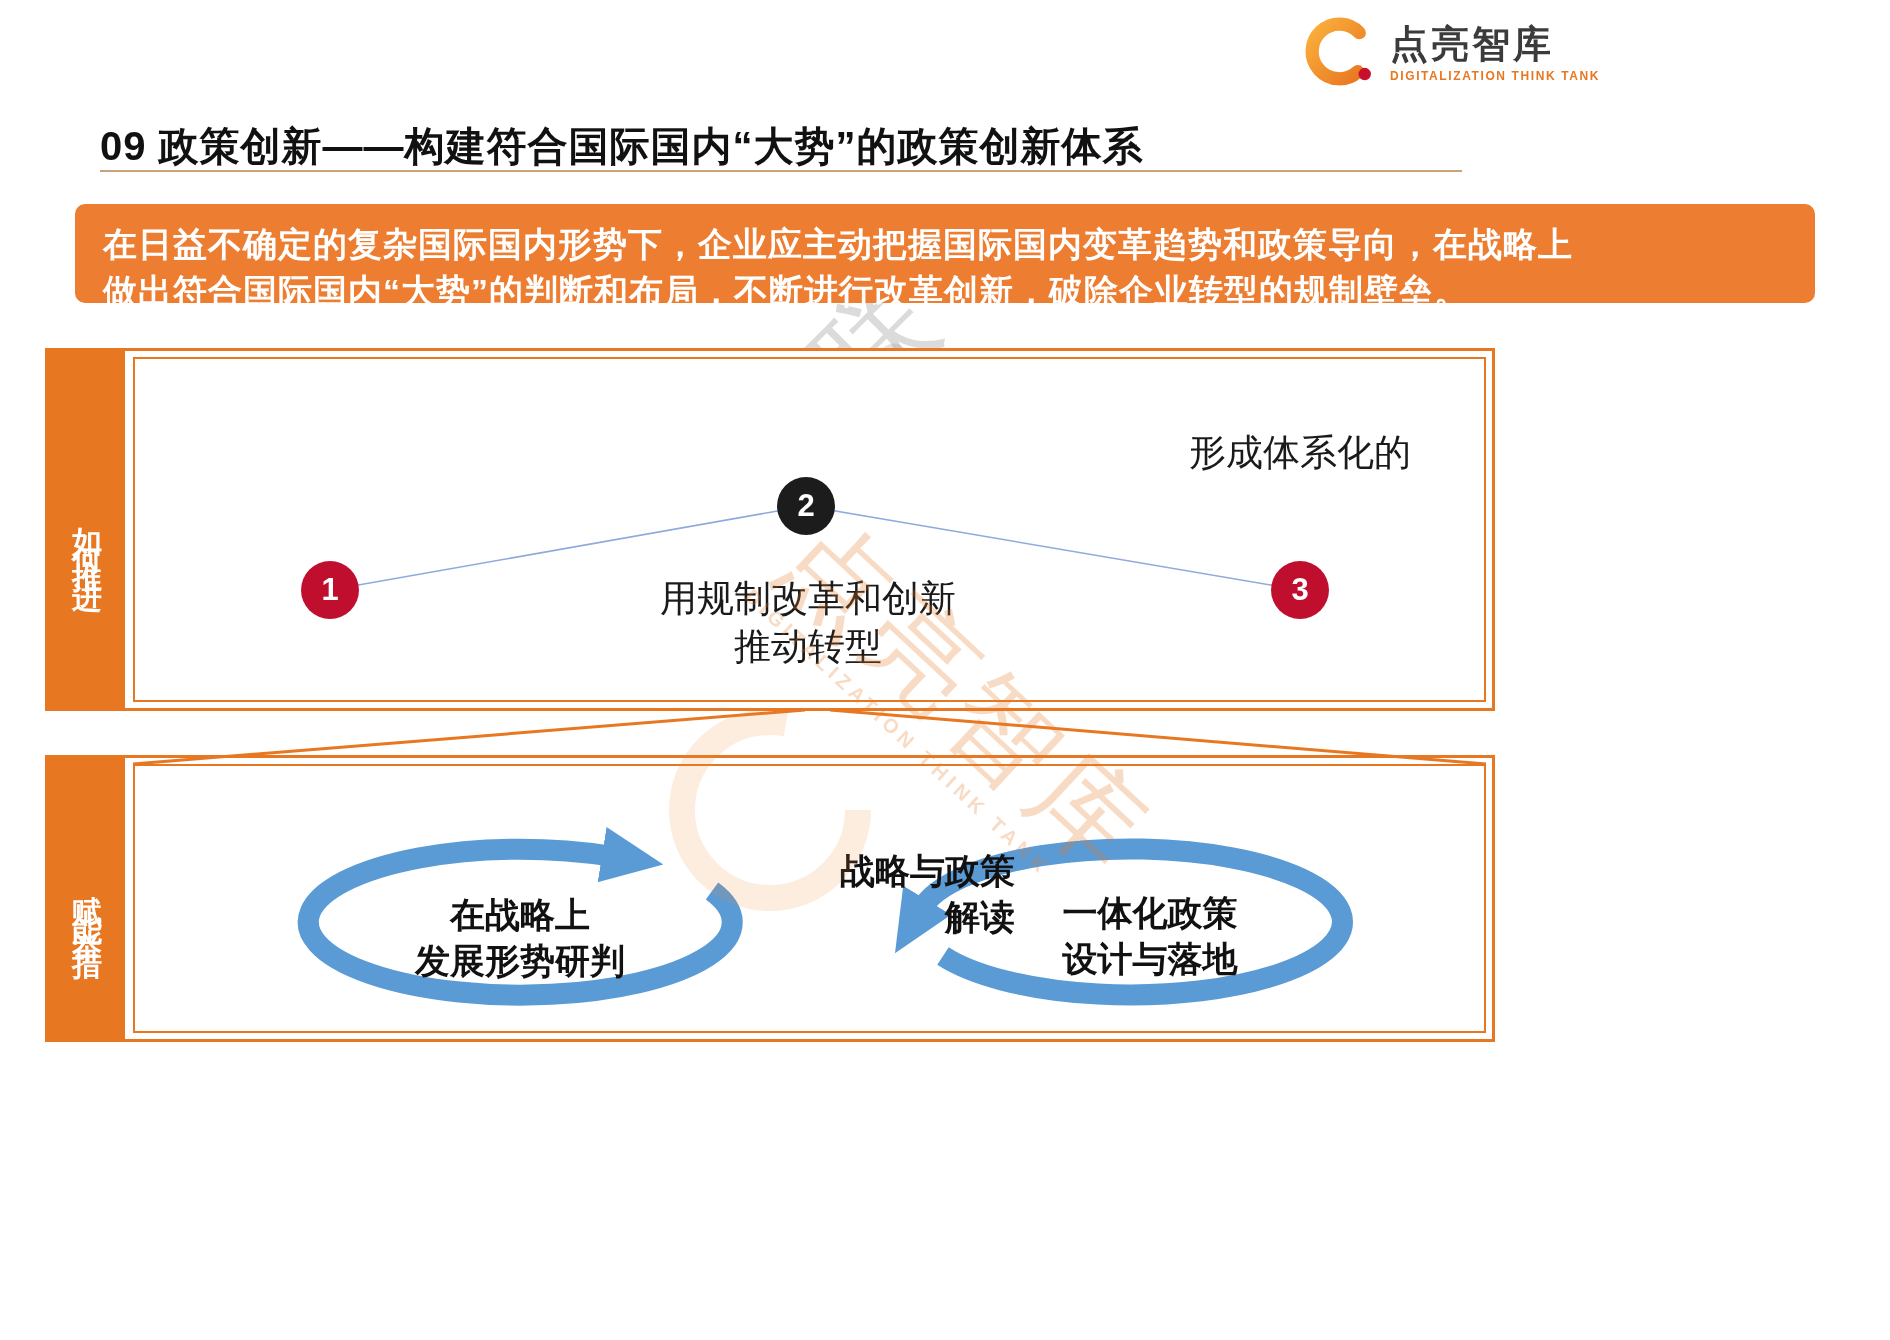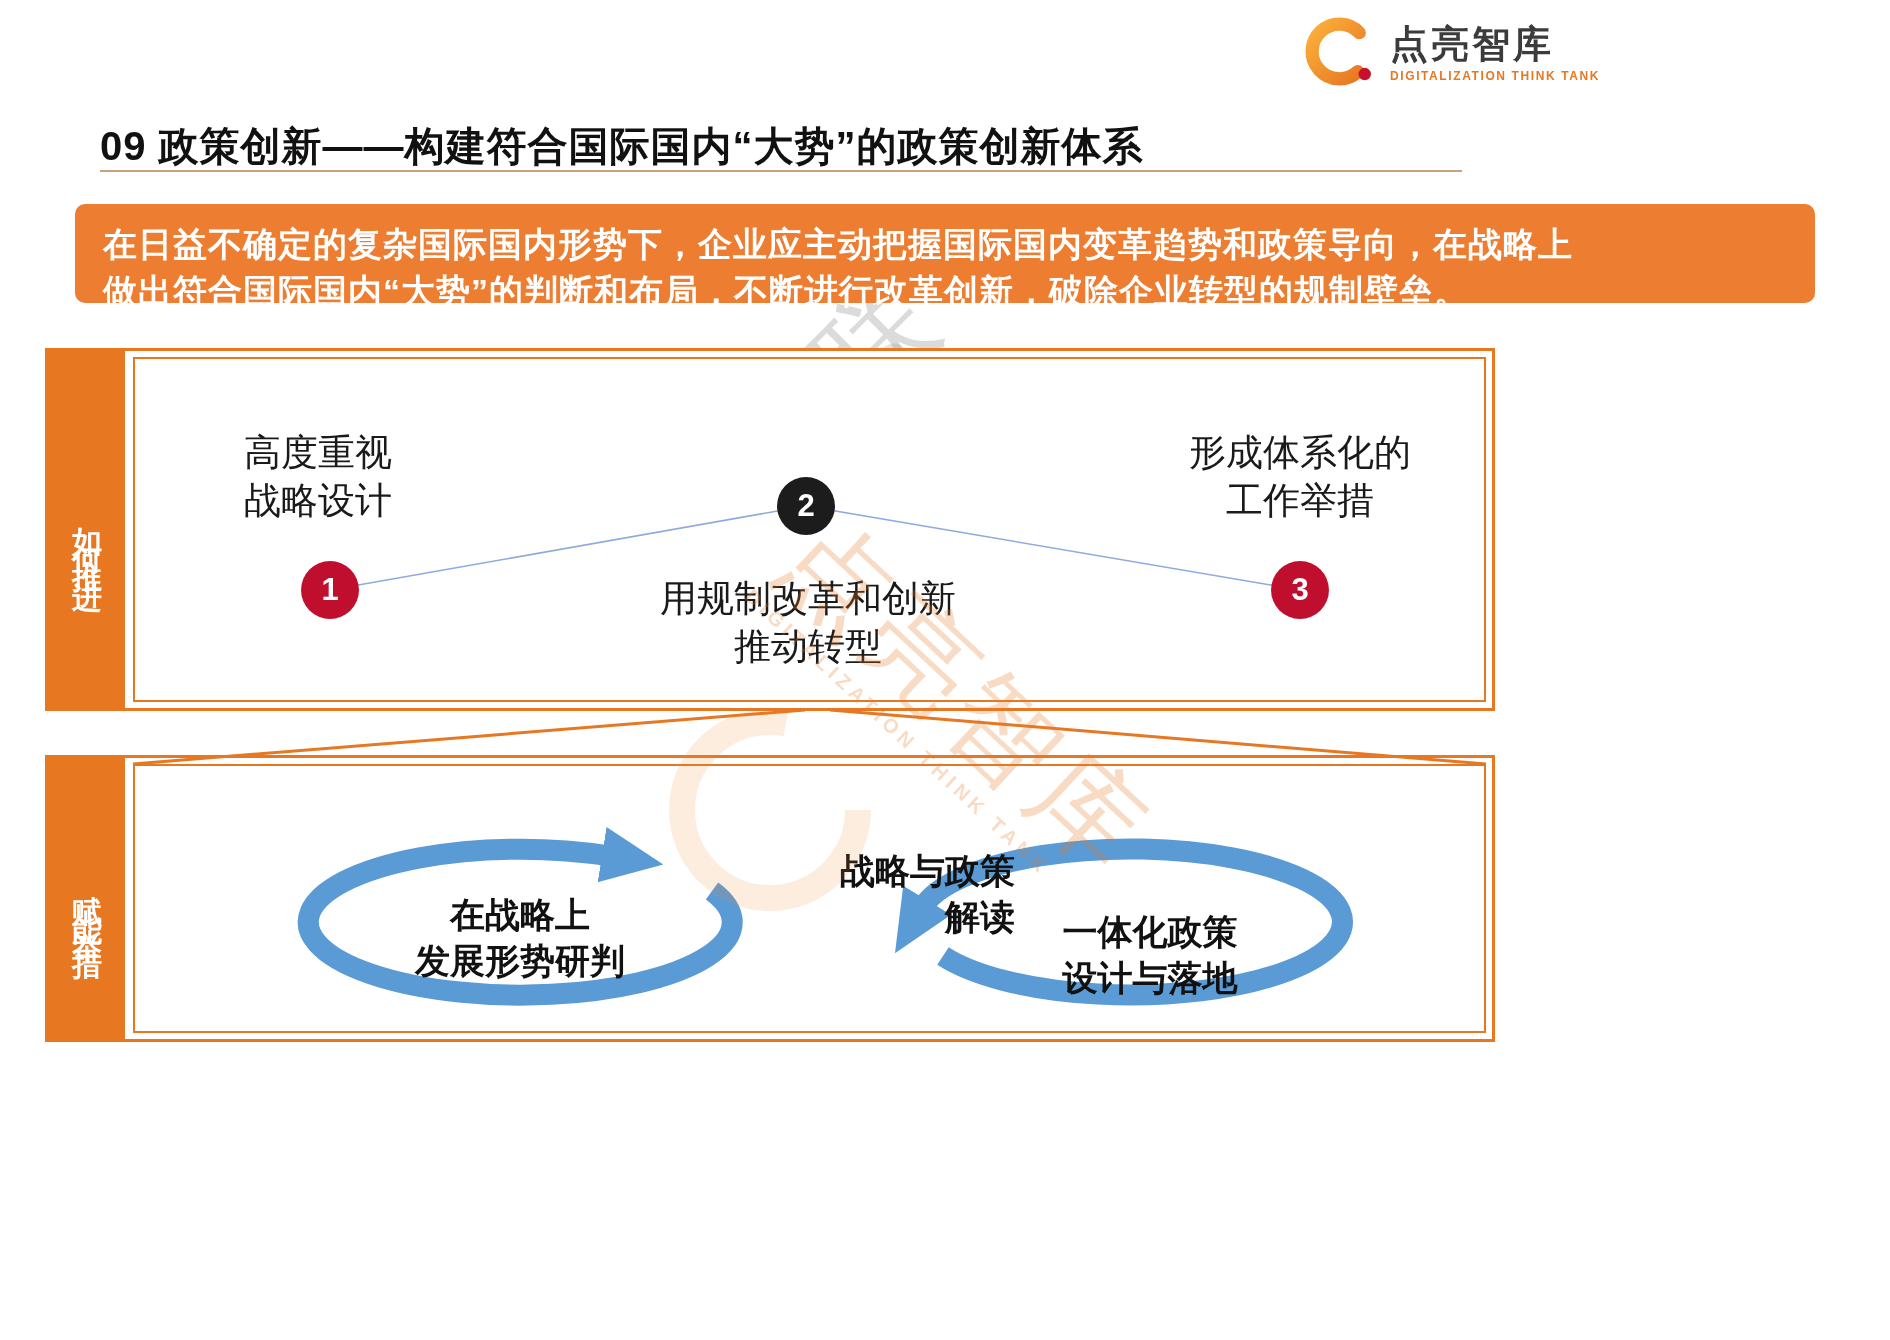--- a/index.html
+++ b/index.html
@@ -49,21 +49,21 @@
   .badge-black{background:#1C1C1C;}
   .b1{left:166px;top:202px;}
   .b2{left:642px;top:118px;}
   .b3{left:1136px;top:202px;}
   
   .funnel{position:absolute;left:45px;top:708px;width:1450px;height:58px;z-index:12;}
   
   .en-text{position:absolute;text-align:center;font-size:35px;line-height:46px;font-weight:bold;color:#111;z-index:3;}
   .e1{left:185px;top:126px;width:400px;}
   .e2{left:480px;top:82px;width:400px;text-align:right;}
-  .e3{left:815px;top:124px;width:400px;margin-top:19px;}
+  .e3{left:815px;top:124px;width:400px;}
   
   .wm{position:absolute;pointer-events:none;}
   .wm-under{z-index:4;}
   .wm-over{z-index:36;}
   .wm-citre-cn{left:610px;top:350px;font-size:115px;color:#8b8b8b;opacity:.30;letter-spacing:6px;
     transform:rotate(-45deg);white-space:nowrap;}
   .wm-citre-en{left:905px;top:330px;font-size:46px;color:#9a9a9a;opacity:.28;letter-spacing:4px;
     transform:rotate(55deg);transform-origin:0 0;white-space:nowrap;font-weight:bold;}
   .wm-hex{left:545px;top:505px;opacity:.30;}
   .wm-brand{left:835px;top:500px;transform:rotate(43deg);transform-origin:0 0;opacity:.26;white-space:nowrap;}
@@ -110,31 +110,26 @@
     <line x1="50" y1="56" x2="50" y2="106" stroke="#9a9a9a" stroke-width="6"></line>
   </svg>
 
   <section class="box box-how">
     <div class="side">如何推进</div>
     <div class="inner">
       <svg viewBox="0 0 1349 341" preserveAspectRatio="none">
         <line x1="195" y1="231" x2="671" y2="147" stroke="#8FAADC" stroke-width="1.6"></line>
         <line x1="671" y1="147" x2="1165" y2="231" stroke="#8FAADC" stroke-width="1.6"></line>
       </svg>
-      <div class="step-text t1">
-        <div>高度重视</div>
-        <div>战略设计</div>
-      </div>
       <div class="step-text t2">
         <div>用规制改革和创新</div>
         <div>推动转型</div>
       </div>
       <div class="step-text t3">
         <div>形成体系化的</div>
-        <div>工作举措</div>
       </div>
       <div class="badge badge-red b1">1</div>
       <div class="badge badge-black b2">2</div>
       <div class="badge badge-red b3">3</div>
     </div>
   </section>
 
   <svg class="funnel" viewBox="0 0 1450 58" preserveAspectRatio="none">
     <line x1="760" y1="2" x2="88" y2="56" stroke="#E87722" stroke-width="3"></line>
     <line x1="785" y1="2" x2="1441" y2="56" stroke="#E87722" stroke-width="3"></line>

